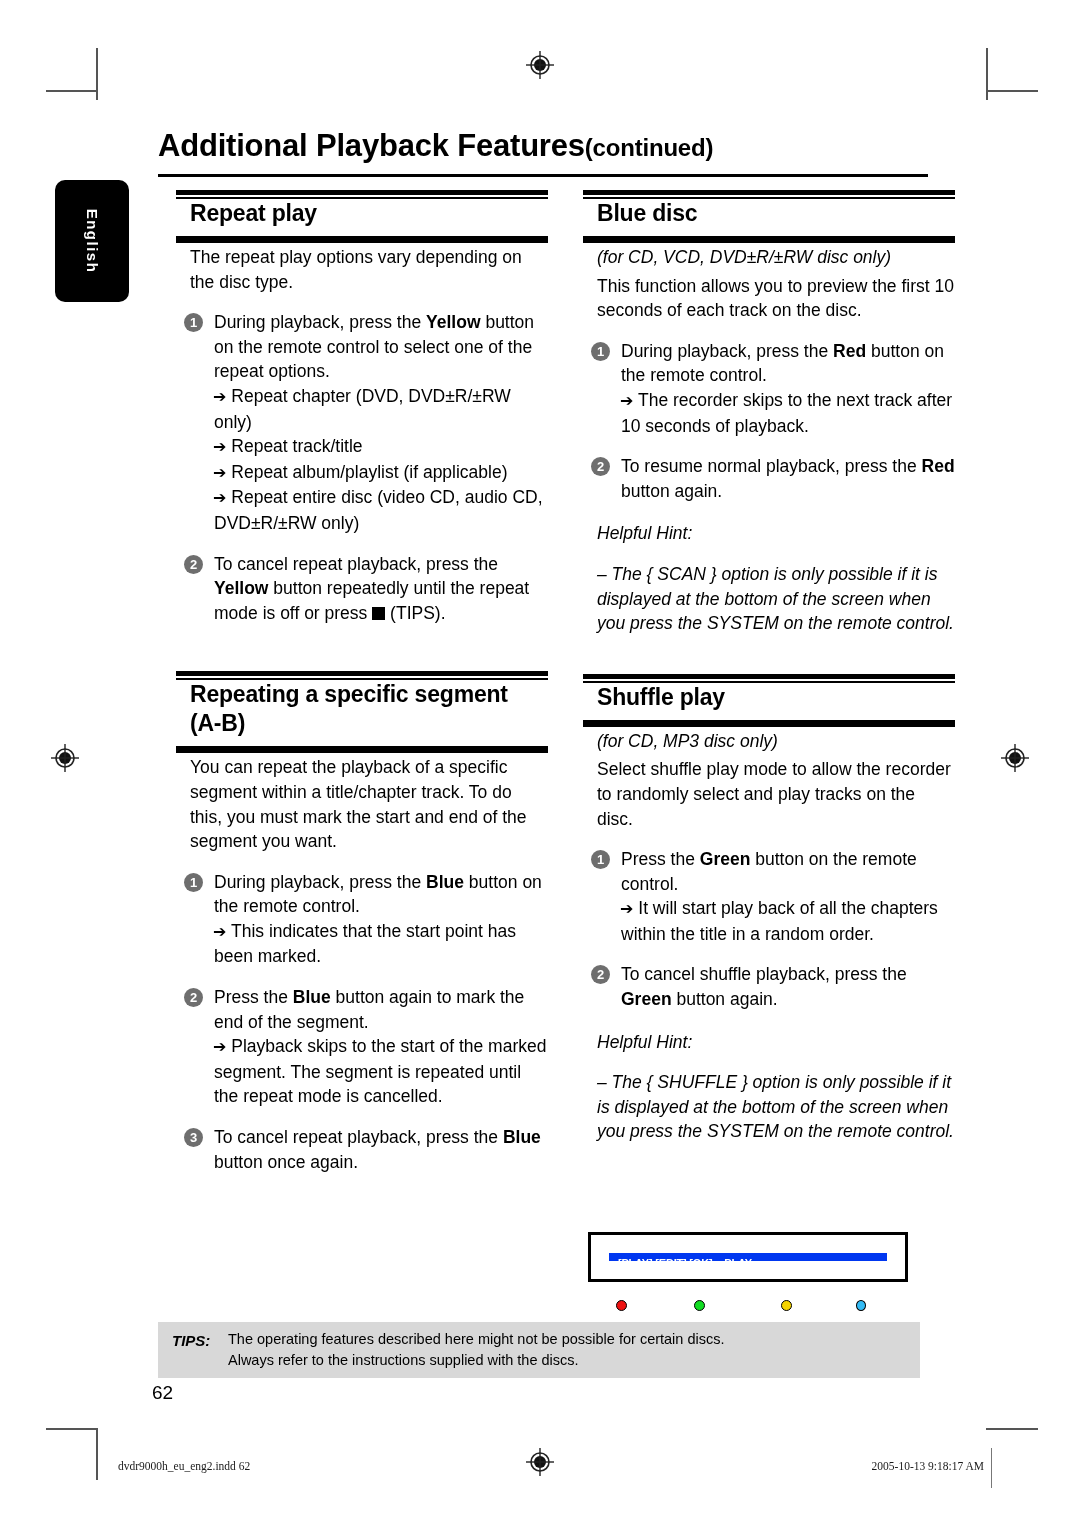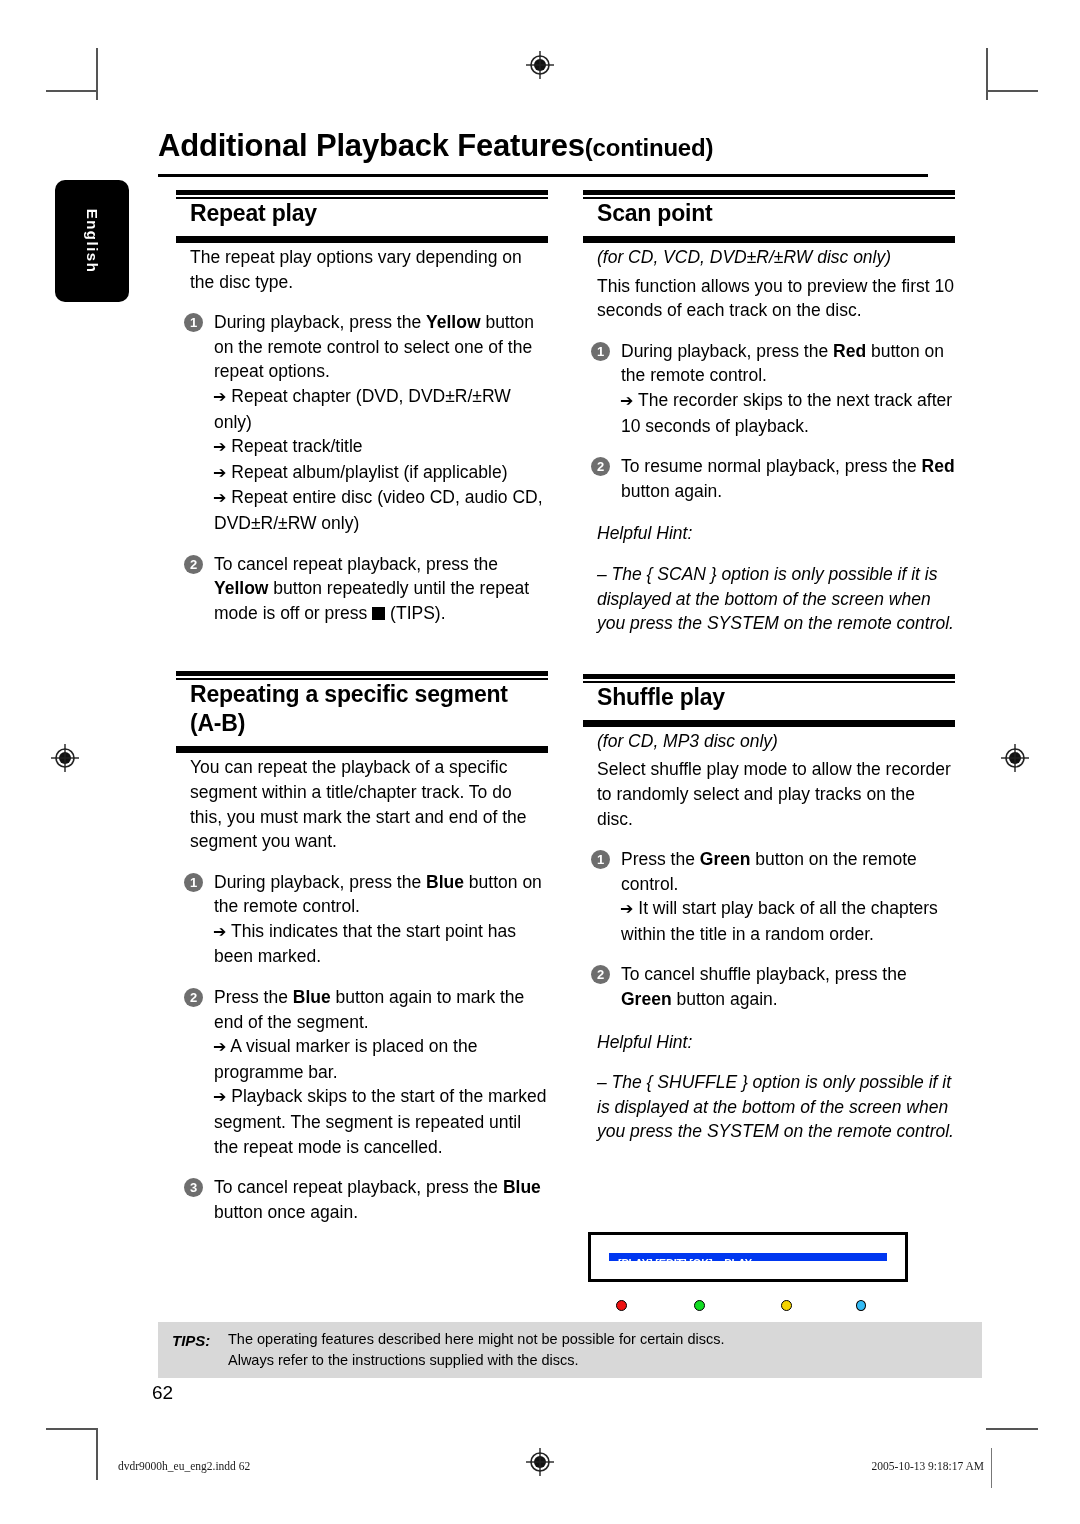--- a/index.html
+++ b/index.html
@@ -210,21 +210,21 @@
     border: 1px solid #000;
     margin-right: 3px;
     box-sizing: border-box;
   }
 
   
   .tips {
     position: absolute;
     left: 158px;
     top: 1322px;
-    width: 824px;
+    width: 762px;
     min-height: 52px;
     background: #d8d8d8;
     font-size: 14.5px;
     line-height: 21px;
     padding: 7px 0 7px 0;
     box-sizing: border-box;
   }
   .tips-label {
     position: absolute;
     left: 14px;
@@ -368,39 +368,38 @@
 
     <div class="step">
       <div class="num">1</div>
       <span>During playback, press the </span><span class="b">Blue</span><span> button on the remote control.</span>
       <span class="sub"><span class="arrow">➔</span> <span>This indicates that the start point has been marked.</span></span>
     </div>
 
     <div class="step">
       <div class="num">2</div>
       <span>Press the </span><span class="b">Blue</span><span> button again to mark the end of the segment.</span>
-      <span class="sub"><span class="arrow">➔</span> <span>A visual marker is placed on the programme bar.</span></span>
       <span class="sub"><span class="arrow">➔</span> <span>Playback skips to the start of the marked segment. The segment is repeated until the repeat mode is cancelled.</span></span>
     </div>
 
     <div class="step">
       <div class="num">3</div>
       <span>To cancel repeat playback, press the </span><span class="b">Blue</span><span> button once again.</span>
     </div>
 
   </div>
 
   <div class="col col-right">
 
     <div class="sec">
       <div class="sec-rule-top">
         <div class="bar-thick"></div>
           <div class="bar-thin"></div>
       </div>
-      <div class="sec-title">Scan point</div>
+      <div class="sec-title">Blue disc</div>
       <div class="sec-rule-bot">
         <div class="bar-thin"></div>
           <div class="bar-thick"></div>
       </div>
     </div>
 
     <div class="para ital b" style="font-weight:normal;">(for CD, VCD, DVD±R/±RW disc only)</div>
     <div class="para tight">This function allows you to preview the first 10 seconds of each track on the disc.</div>
 
     <div class="step">

